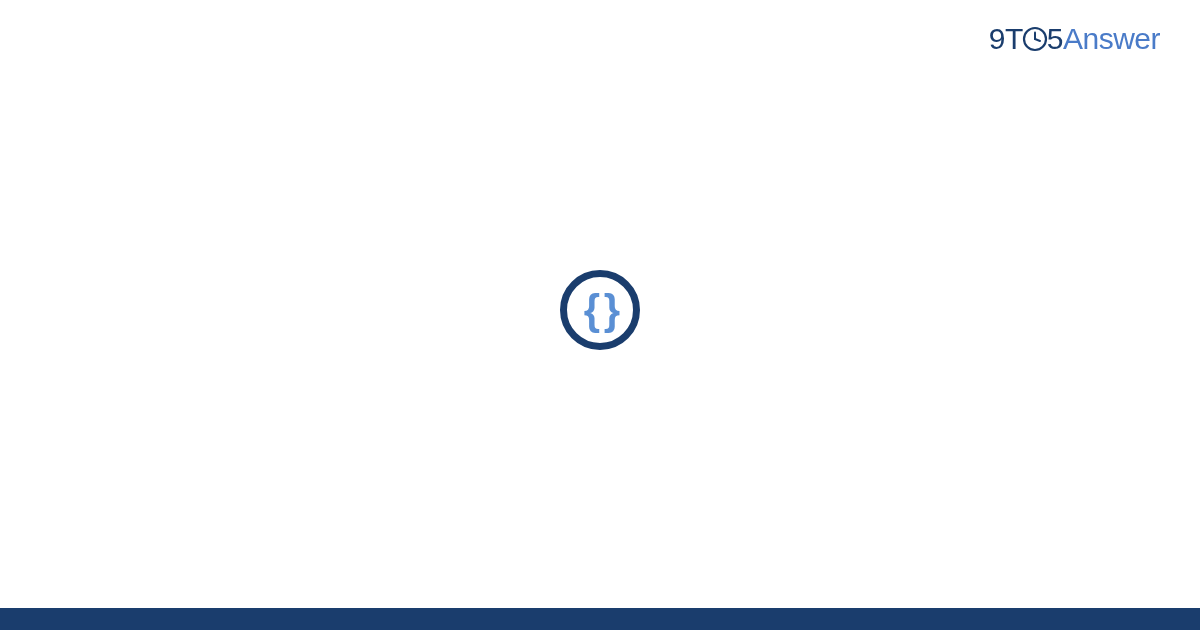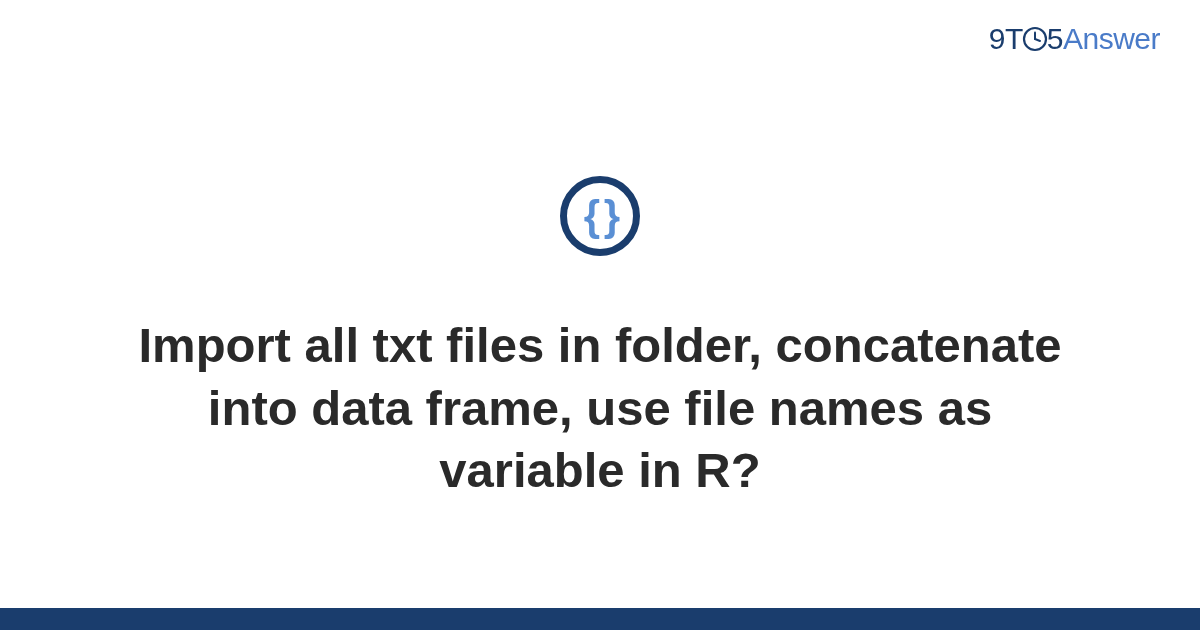--- a/index.html
+++ b/index.html
@@ -111,16 +111,15 @@
           <line x1="13" y1="13" x2="18" y2="15" stroke="#1a3d6d" stroke-width="2" stroke-linecap="round"></line>
         </svg>
       </span><span class="five">5</span><span class="answer">Answer</span>
   </div>
 </div>
 
 <div class="content">
   <div class="icon-circle">
     <span class="braces">{ }</span>
   </div>
-  <h1 class="title">Import all txt files in folder, concatenate into data frame, use file names as variable in R?</h1>
 </div>
 
 <div class="footer-bar"></div>
 
 </body></html>

